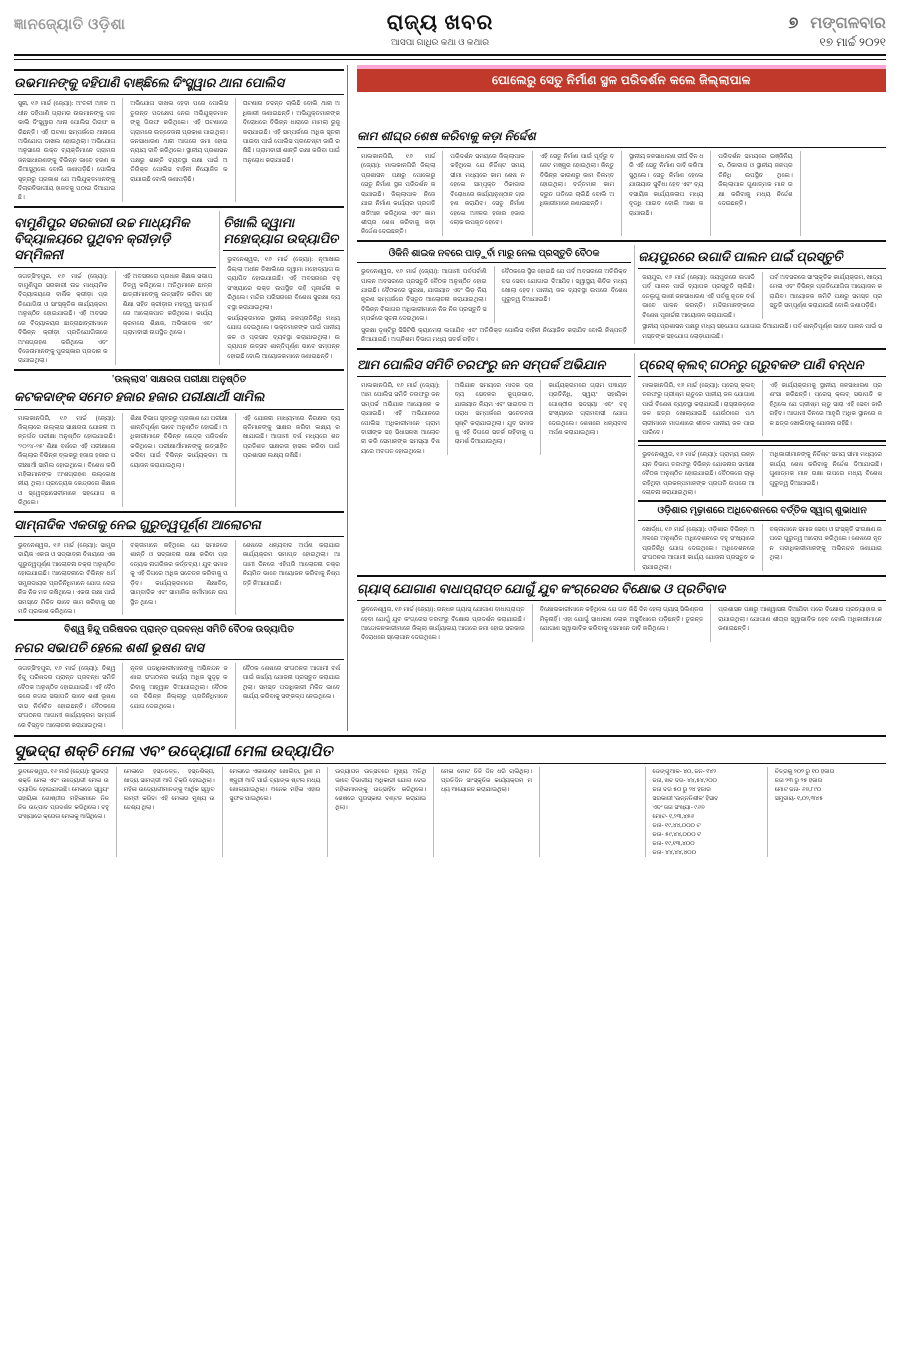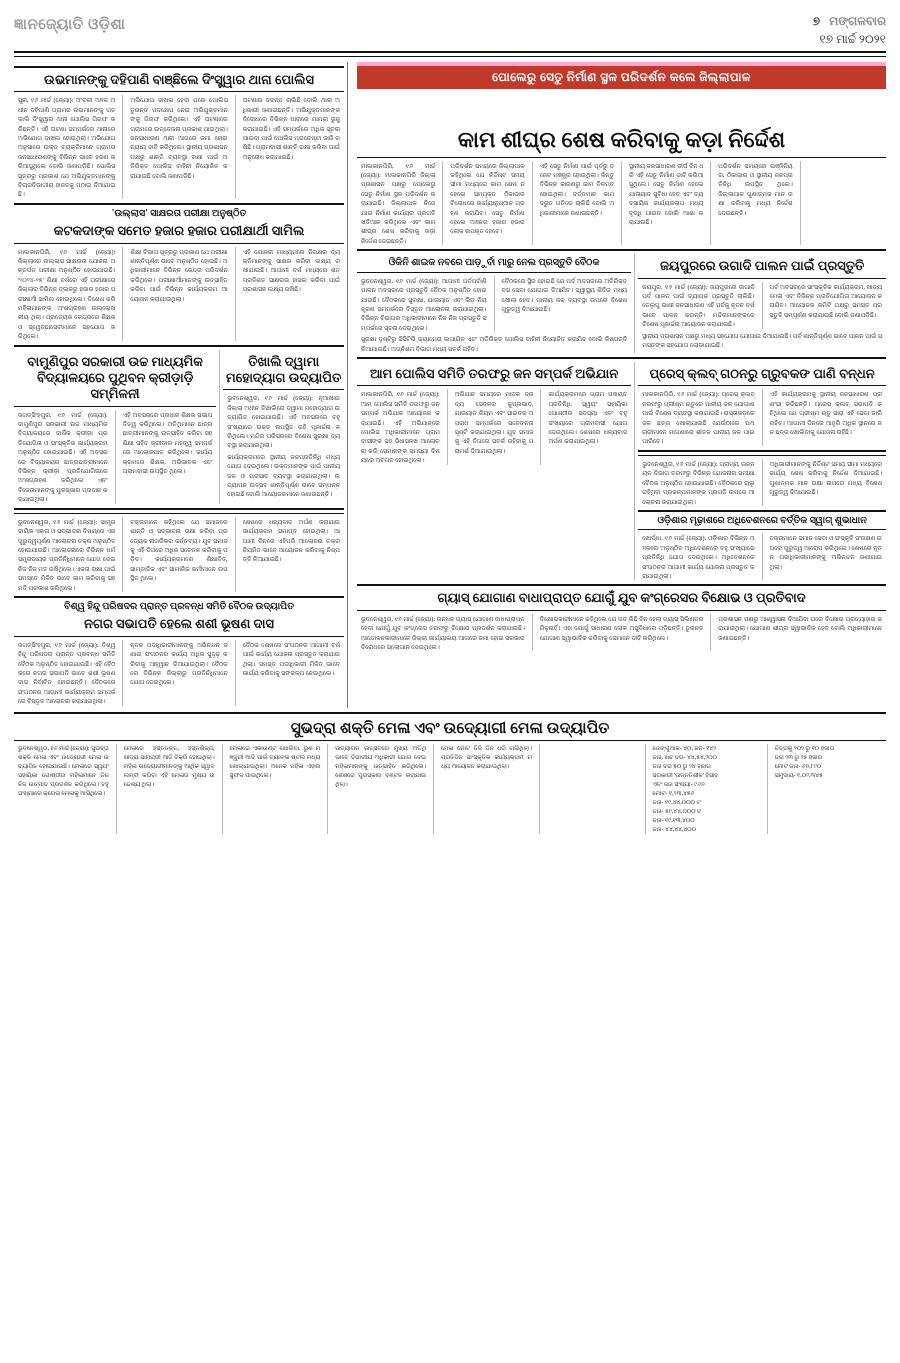--- a/index.html
+++ b/index.html
@@ -6,31 +6,31 @@
   body{width:900px;height:1363px;font-family:"Liberation Serif",serif;color:#111;overflow:hidden;}
   .page{width:900px;height:1363px;box-sizing:border-box;padding:10px 14px 6px 14px;position:relative;}
 
   
   .masthead{display:flex;align-items:flex-start;justify-content:space-between;border-bottom:2px solid #111;padding-bottom:4px;}
   .logo{font-size:15px;font-weight:bold;color:#9a9a9a;letter-spacing:.5px;padding-top:6px;width:150px;}
   .mast-center{text-align:center;flex:1;}
   .mast-center .t1{font-size:21px;font-weight:bold;letter-spacing:1px;}
   .mast-center .t2{font-size:9px;margin-top:2px;color:#333;}
   .mast-right{width:170px;text-align:right;padding-top:4px;}
-  .mast-right .r1{font-size:12px;color:#8a8a8a;font-weight:bold;}
+  .mast-right .r1{font-size:16px;color:#8a8a8a;font-weight:bold;}
   .mast-right .r2{font-size:12px;color:#333;margin-top:3px;}
   .mast-right .num{color:#555;}
 
   .rules{border-top:1px solid #111;margin-top:3px;}
 
   
   .cols{display:flex;}
 
-  h2.head{font-size:15.5px;line-height:1.25;text-align:center;font-weight:bold;margin:4px 0 3px 0;}
-  h2.head.lg{font-size:22px;margin-top:37px;}
+  h2.head{font-size:15.5px;line-height:1.25;text-align:left;font-weight:bold;margin:4px 0 3px 0;font-style:italic;}
+  h2.head.lg{font-size:12px;margin-top:37px;}
   h2.head.sm{font-size:13px;}
   h3.subhead{font-size:9.5px;text-align:center;font-weight:bold;margin:3px 0 2px 0;line-height:1.2;}
   .hr-thin{border-top:1px solid #111;margin:3px 0;}
   .hr-dbl{border-top:2px solid #111;margin:4px 0 3px 0;}
 
   
   .txt{font-size:6.2px;line-height:1.52;text-align:justify;color:#1a1a1a;word-break:break-all;hyphens:none;}
   .cell{padding:0 4px;box-sizing:border-box;}
 
   .banner{background:#c0392b;color:#fff;text-align:center;font-size:12px;font-weight:bold;padding:4px 2px;letter-spacing:.4px;}
@@ -45,20 +45,24 @@
 
   .tiny{font-size:6px;line-height:1.5;text-align:justify;word-break:break-all;}
 </style>
 </head>
 <body>
 
 <div class="page">
 
   <div class="masthead">
     <div class="logo">ଜ୍ଞାନଜ୍ୟୋତି ଓଡ଼ିଶା</div>
+    <div class="mast-center">
+      <div class="t1">ରାଜ୍ୟ ଖବର</div>
+      <div class="t2">ଆସପା ଗାଧିର କଥା ଓ କଥାର</div>
+    </div>
     <div class="mast-right">
       <div class="r1">
         <span class="num">୭</span>
         &nbsp;&nbsp;<span>ମଙ୍ଗଳବାର</span>
       </div>
       <div class="r2">୧୭ ମାର୍ଚ୍ଚ ୨୦୨୧</div>
     </div>
   </div>
   <div class="rules"></div>
 
@@ -74,40 +78,20 @@
           <div class="cell" style="width:33.33%">
               <div class="txt">ସୁନା, ୧୬ ମାର୍ଚ୍ଚ (ଜ୍ୟୋ): ଅଂଚଳୀ ଅଞ୍ଚଳ ଅଧୀନ ଦହିପାଣି ଗ୍ରାମର ଉଭମାନଙ୍କୁ ଗତକାଲି ଦିଂସ୍ତ୍ୱାର ଥାନା ପୋଲିସ ଗିରଫ କରିଛନ୍ତି। ଏହି ଘଟଣା ସମ୍ପର୍କରେ ଥାନାରେ ଅଭିଯୋଗ ଦାଖଲ ହୋଇଥିଲା। ଅଭିଯୋଗ ଅନୁସାରେ ଉକ୍ତ ବ୍ୟକ୍ତିମାନେ ଗ୍ରାମର ଜନସାଧାରଣଙ୍କୁ ବିଭିନ୍ନ ଭାବେ ହରଣ କରିଆସୁଥିଲେ ବୋଲି ଜଣାପଡ଼ିଛି। ପୋଲିସ ସୂତ୍ରରୁ ପ୍ରକାଶ ଯେ ଅଭିଯୁକ୍ତମାନଙ୍କୁ ବିଚାରବିଭାଗୀୟ ହାଜତକୁ ପଠାଇ ଦିଆଯାଇଛି।</div>
             </div>
           <div class="sep-v"></div>
           <div class="cell" style="width:33.33%">
               <div class="txt">ଅଭିଯୋଗ ଦାଖଲ ହେବା ପରେ ପୋଲିସ ତୁରନ୍ତ ପଦକ୍ଷେପ ନେଇ ଅଭିଯୁକ୍ତମାନଙ୍କୁ ଗିରଫ କରିଥିଲେ। ଏହି ଘଟଣାରେ ଗ୍ରାମରେ ଉତ୍ତେଜନା ପ୍ରକାଶ ପାଇଥିଲା। ଜନସାଧାରଣ ଥାନା ଆଗରେ ଜମା ହୋଇ ନ୍ୟାୟ ଦାବି କରିଥିଲେ। ସ୍ଥାନୀୟ ପ୍ରଶାସନ ପକ୍ଷରୁ ଶାନ୍ତି ବ୍ୟବସ୍ଥା ରକ୍ଷା ପାଇଁ ଅତିରିକ୍ତ ପୋଲିସ ବାହିନୀ ନିୟୋଜିତ କରାଯାଇଛି ବୋଲି ଜଣାପଡ଼ିଛି।</div>
             </div>
           <div class="sep-v"></div>
           <div class="cell" style="width:33.33%">
               <div class="txt">ଘଟଣାର ତଦନ୍ତ ଚାଲିଛି ବୋଲି ଥାନା ଅଧିକାରୀ ଜଣାଇଛନ୍ତି। ଅଭିଯୁକ୍ତମାନଙ୍କ ବିରୋଧରେ ବିଭିନ୍ନ ଧାରାରେ ମାମଲା ରୁଜୁ କରାଯାଇଛି। ଏହି ସମ୍ପର୍କରେ ଅଧିକ ସୂଚନା ପାଇବା ପାଇଁ ପୋଲିସ ପ୍ରଚେଷ୍ଟା ଜାରି ରଖିଛି। ଗ୍ରାମବାସୀ ଶାନ୍ତି ରକ୍ଷା କରିବା ପାଇଁ ଅନୁରୋଧ କରାଯାଇଛି।</div>
-            </div>
-        </div>
-      </div>
-
-      <div class="section">
-        <div class="hr-dbl"></div>
-        <h3 class="subhead">'ଉଲ୍ଲାସ' ସାକ୍ଷରତା ପରୀକ୍ଷା ଅନୁଷ୍ଠିତ</h3>
-        <h2 class="head sm">କଟକଦାଙ୍କ ସମେତ ହଜାର ହଜାର ପରୀକ୍ଷାର୍ଥୀ ସାମିଲ</h2>
-        <div class="hr-thin"></div>
-        <div class="cols">
-          <div class="cell" style="width:33.33%">
-              <div class="txt">ମାଲକାନଗିରି, ୧୬ ମାର୍ଚ୍ଚ (ଜ୍ୟୋ): ଜିଲ୍ଲାରେ ଉଲ୍ଲାସ ସାକ୍ଷରତା ଯୋଜନା ଅନ୍ତର୍ଗତ ପରୀକ୍ଷା ଅନୁଷ୍ଠିତ ହୋଇଯାଇଛି। '୨୦୨୪-୨୫' ଶିକ୍ଷା ବର୍ଷରେ ଏହି ପରୀକ୍ଷାରେ ଜିଲ୍ଲାର ବିଭିନ୍ନ ବ୍ଲକରୁ ହଜାର ହଜାର ପରୀକ୍ଷାର୍ଥୀ ସାମିଲ ହୋଇଥିଲେ। ବିଶେଷ କରି ମହିଳାମାନଙ୍କ ଅଂଶଗ୍ରହଣ ଉଲ୍ଲେଖନୀୟ ଥିଲା। ପ୍ରତ୍ୟେକ କେନ୍ଦ୍ରରେ ଶିକ୍ଷକ ଓ ସ୍ୱେଚ୍ଛାସେବୀମାନେ ସହଯୋଗ କରିଥିଲେ।</div>
-            </div>
-          <div class="sep-v"></div>
-          <div class="cell" style="width:33.33%">
-              <div class="txt">ଶିକ୍ଷା ବିଭାଗ ସୂତ୍ରରୁ ପ୍ରକାଶ ଯେ ପରୀକ୍ଷା ଶାନ୍ତିପୂର୍ଣ୍ଣ ଭାବେ ଅନୁଷ୍ଠିତ ହୋଇଛି। ଅଧିକାରୀମାନେ ବିଭିନ୍ନ କେନ୍ଦ୍ର ପରିଦର୍ଶନ କରିଥିଲେ। ପରୀକ୍ଷାର୍ଥୀମାନଙ୍କୁ ଉତ୍ସାହିତ କରିବା ପାଇଁ ବିଭିନ୍ନ କାର୍ଯ୍ୟକ୍ରମ ଆୟୋଜନ କରାଯାଇଥିଲା।</div>
-            </div>
-          <div class="sep-v"></div>
-          <div class="cell" style="width:33.33%">
-              <div class="txt">ଏହି ଯୋଜନା ମାଧ୍ୟମରେ ନିରକ୍ଷର ବ୍ୟକ୍ତିମାନଙ୍କୁ ସାକ୍ଷର କରିବା ଲକ୍ଷ୍ୟ ରଖାଯାଇଛି। ଆଗାମୀ ବର୍ଷ ମଧ୍ୟରେ ଶତ ପ୍ରତିଶତ ସାକ୍ଷରତା ହାସଲ କରିବା ପାଇଁ ପ୍ରଶାସନ ଲକ୍ଷ୍ୟ ରଖିଛି।</div>
             </div>
         </div>
       </div>
 
       <div class="section">
         <div class="hr-dbl"></div>
         <div class="cols">
           <div style="width:62%;box-sizing:border-box;">
             <h2 class="head sm">ବାମୁଣିପୁର ସରକାରୀ ଉଚ୍ଚ ମାଧ୍ୟମିକ ବିଦ୍ୟାଳୟରେ ପୁଥିବନ କ୍ରୀଡ଼ାଡ଼ି ସମ୍ମିଳନୀ</h2>
             <div class="hr-thin"></div>
@@ -130,20 +114,41 @@
               </div>
             <div class="cell" style="margin-top:2px;">
                 <div class="txt">କାର୍ଯ୍ୟକ୍ରମରେ ସ୍ଥାନୀୟ ଜନପ୍ରତିନିଧି ମଧ୍ୟ ଯୋଗ ଦେଇଥିଲେ। ଭକ୍ତମାନଙ୍କ ପାଇଁ ପାନୀୟ ଜଳ ଓ ପ୍ରସାଦ ବ୍ୟବସ୍ଥା କରାଯାଇଥିଲା। ଉଦ୍ୟାପନ ଉତ୍ସବ ଶାନ୍ତିପୂର୍ଣ୍ଣ ଭାବେ ସମ୍ପନ୍ନ ହୋଇଛି ବୋଲି ଆୟୋଜକମାନେ ଜଣାଇଛନ୍ତି।</div>
               </div>
           </div>
         </div>
       </div>
 
       <div class="section">
         <div class="hr-dbl"></div>
+        <h3 class="subhead">'ଉଲ୍ଲାସ' ସାକ୍ଷରତା ପରୀକ୍ଷା ଅନୁଷ୍ଠିତ</h3>
+        <h2 class="head sm">କଟକଦାଙ୍କ ସମେତ ହଜାର ହଜାର ପରୀକ୍ଷାର୍ଥୀ ସାମିଲ</h2>
+        <div class="hr-thin"></div>
+        <div class="cols">
+          <div class="cell" style="width:33.33%">
+              <div class="txt">ମାଲକାନଗିରି, ୧୬ ମାର୍ଚ୍ଚ (ଜ୍ୟୋ): ଜିଲ୍ଲାରେ ଉଲ୍ଲାସ ସାକ୍ଷରତା ଯୋଜନା ଅନ୍ତର୍ଗତ ପରୀକ୍ଷା ଅନୁଷ୍ଠିତ ହୋଇଯାଇଛି। '୨୦୨୪-୨୫' ଶିକ୍ଷା ବର୍ଷରେ ଏହି ପରୀକ୍ଷାରେ ଜିଲ୍ଲାର ବିଭିନ୍ନ ବ୍ଲକରୁ ହଜାର ହଜାର ପରୀକ୍ଷାର୍ଥୀ ସାମିଲ ହୋଇଥିଲେ। ବିଶେଷ କରି ମହିଳାମାନଙ୍କ ଅଂଶଗ୍ରହଣ ଉଲ୍ଲେଖନୀୟ ଥିଲା। ପ୍ରତ୍ୟେକ କେନ୍ଦ୍ରରେ ଶିକ୍ଷକ ଓ ସ୍ୱେଚ୍ଛାସେବୀମାନେ ସହଯୋଗ କରିଥିଲେ।</div>
+            </div>
+          <div class="sep-v"></div>
+          <div class="cell" style="width:33.33%">
+              <div class="txt">ଶିକ୍ଷା ବିଭାଗ ସୂତ୍ରରୁ ପ୍ରକାଶ ଯେ ପରୀକ୍ଷା ଶାନ୍ତିପୂର୍ଣ୍ଣ ଭାବେ ଅନୁଷ୍ଠିତ ହୋଇଛି। ଅଧିକାରୀମାନେ ବିଭିନ୍ନ କେନ୍ଦ୍ର ପରିଦର୍ଶନ କରିଥିଲେ। ପରୀକ୍ଷାର୍ଥୀମାନଙ୍କୁ ଉତ୍ସାହିତ କରିବା ପାଇଁ ବିଭିନ୍ନ କାର୍ଯ୍ୟକ୍ରମ ଆୟୋଜନ କରାଯାଇଥିଲା।</div>
+            </div>
+          <div class="sep-v"></div>
+          <div class="cell" style="width:33.33%">
+              <div class="txt">ଏହି ଯୋଜନା ମାଧ୍ୟମରେ ନିରକ୍ଷର ବ୍ୟକ୍ତିମାନଙ୍କୁ ସାକ୍ଷର କରିବା ଲକ୍ଷ୍ୟ ରଖାଯାଇଛି। ଆଗାମୀ ବର୍ଷ ମଧ୍ୟରେ ଶତ ପ୍ରତିଶତ ସାକ୍ଷରତା ହାସଲ କରିବା ପାଇଁ ପ୍ରଶାସନ ଲକ୍ଷ୍ୟ ରଖିଛି।</div>
+            </div>
+        </div>
+      </div>
+
+      <div class="section">
+        <div class="hr-dbl"></div>
+        <h2 class="head sm">ସାମ୍ନାଦିକ ଏକତାକୁ ନେଇ ଗୁରୁତ୍ୱପୂର୍ଣ୍ଣ ଆଲୋଚନା</h2>
         <div class="hr-thin"></div>
         <div class="cols">
           <div class="cell" style="width:33.33%">
               <div class="txt">ଭୁବନେଶ୍ୱର, ୧୬ ମାର୍ଚ୍ଚ (ଜ୍ୟୋ): ସାମ୍ପ୍ରଦାୟିକ ଏକତା ଓ ସଦ୍ଭାବନା ବିଷୟରେ ଏକ ଗୁରୁତ୍ୱପୂର୍ଣ୍ଣ ଆଲୋଚନା ଚକ୍ର ଅନୁଷ୍ଠିତ ହୋଇଯାଇଛି। ଆଲୋଚନାରେ ବିଭିନ୍ନ ଧର୍ମ ସମ୍ପ୍ରଦାୟର ପ୍ରତିନିଧିମାନେ ଯୋଗ ଦେଇ ନିଜ ନିଜ ମତ ରଖିଥିଲେ। ଏକତା ରକ୍ଷା ପାଇଁ ସମସ୍ତେ ମିଳିତ ଭାବେ କାମ କରିବାକୁ ସହମତି ପ୍ରକାଶ କରିଥିଲେ।</div>
             </div>
           <div class="sep-v"></div>
           <div class="cell" style="width:33.33%">
               <div class="txt">ବକ୍ତାମାନେ କହିଥିଲେ ଯେ ସମାଜରେ ଶାନ୍ତି ଓ ସଦ୍ଭାବନା ରକ୍ଷା କରିବା ପ୍ରତ୍ୟେକ ନାଗରିକର କର୍ତ୍ତବ୍ୟ। ଯୁବ ସମାଜକୁ ଏହି ଦିଗରେ ଅଧିକ ସଚେତନ କରିବାକୁ ପଡ଼ିବ। କାର୍ଯ୍ୟକ୍ରମରେ ଶିକ୍ଷାବିତ୍, ସାମ୍ବାଦିକ ଏବଂ ସାମାଜିକ କର୍ମୀମାନେ ଉପସ୍ଥିତ ଥିଲେ।</div>
             </div>
           <div class="sep-v"></div>

